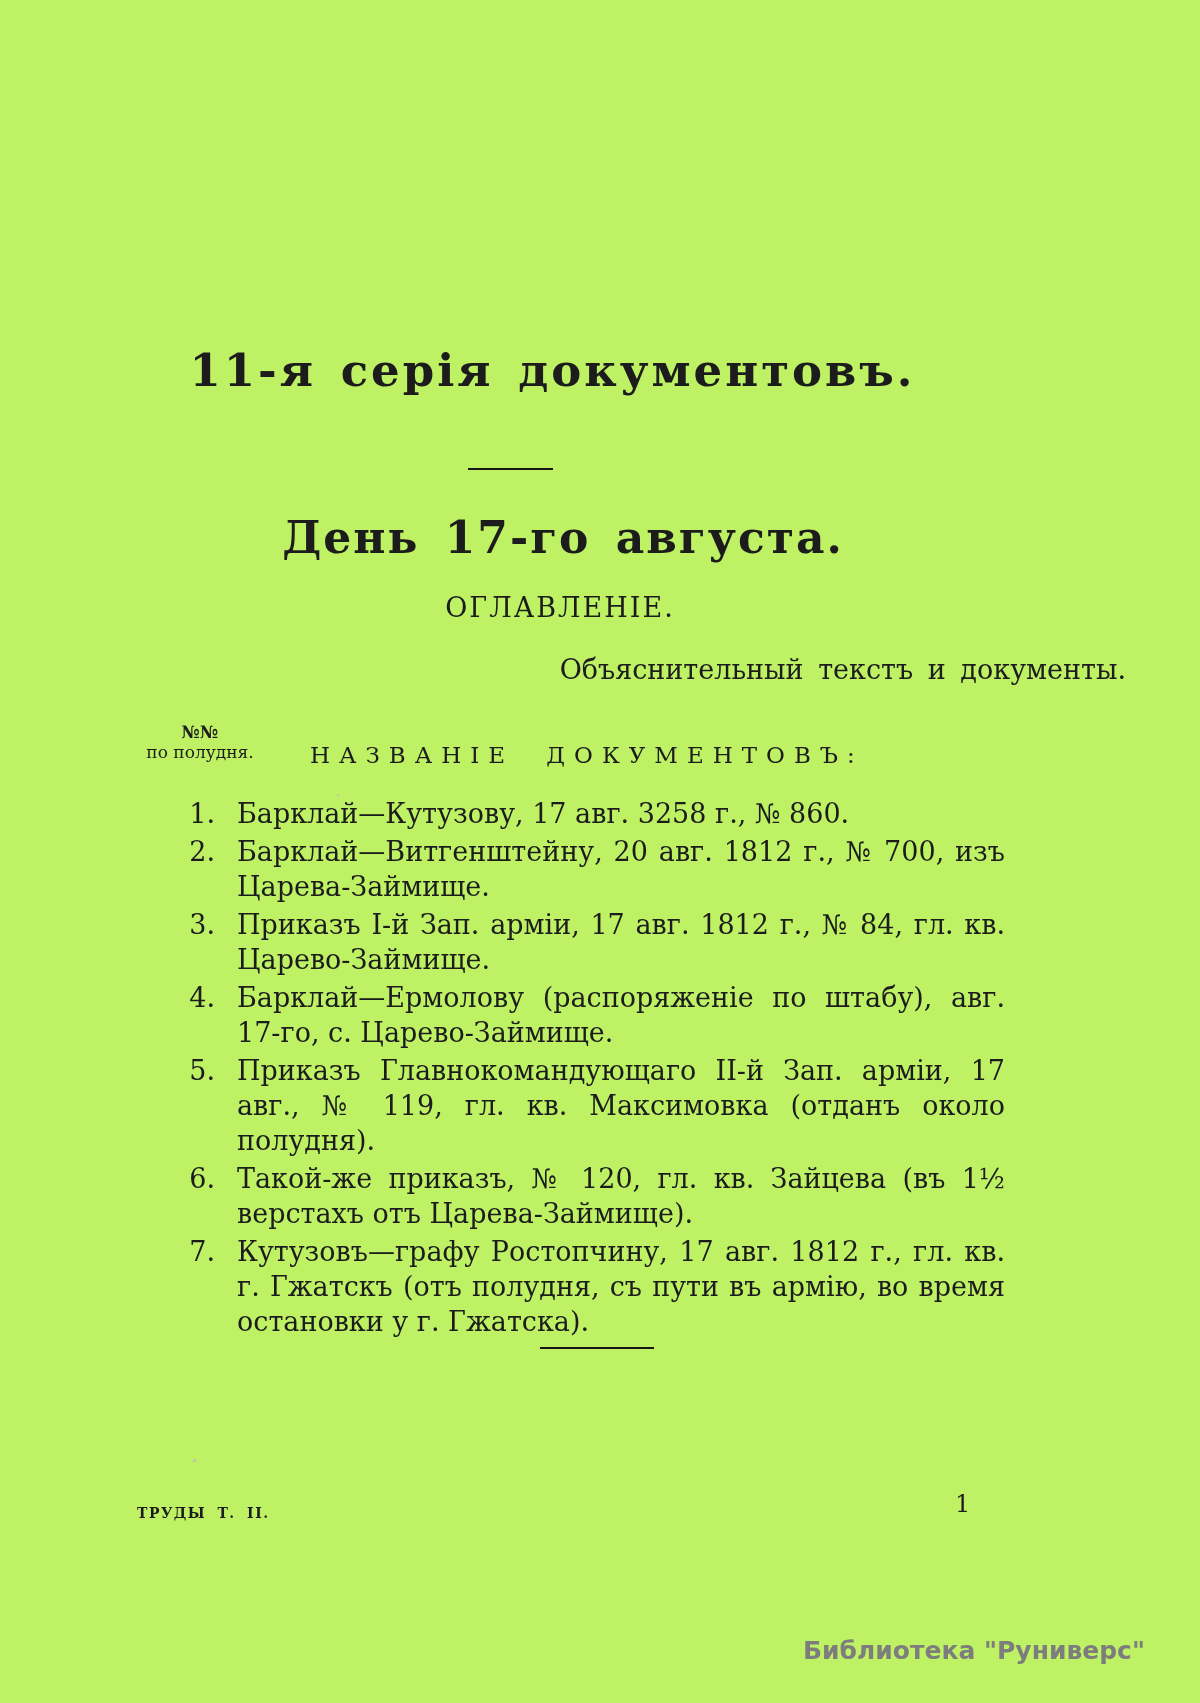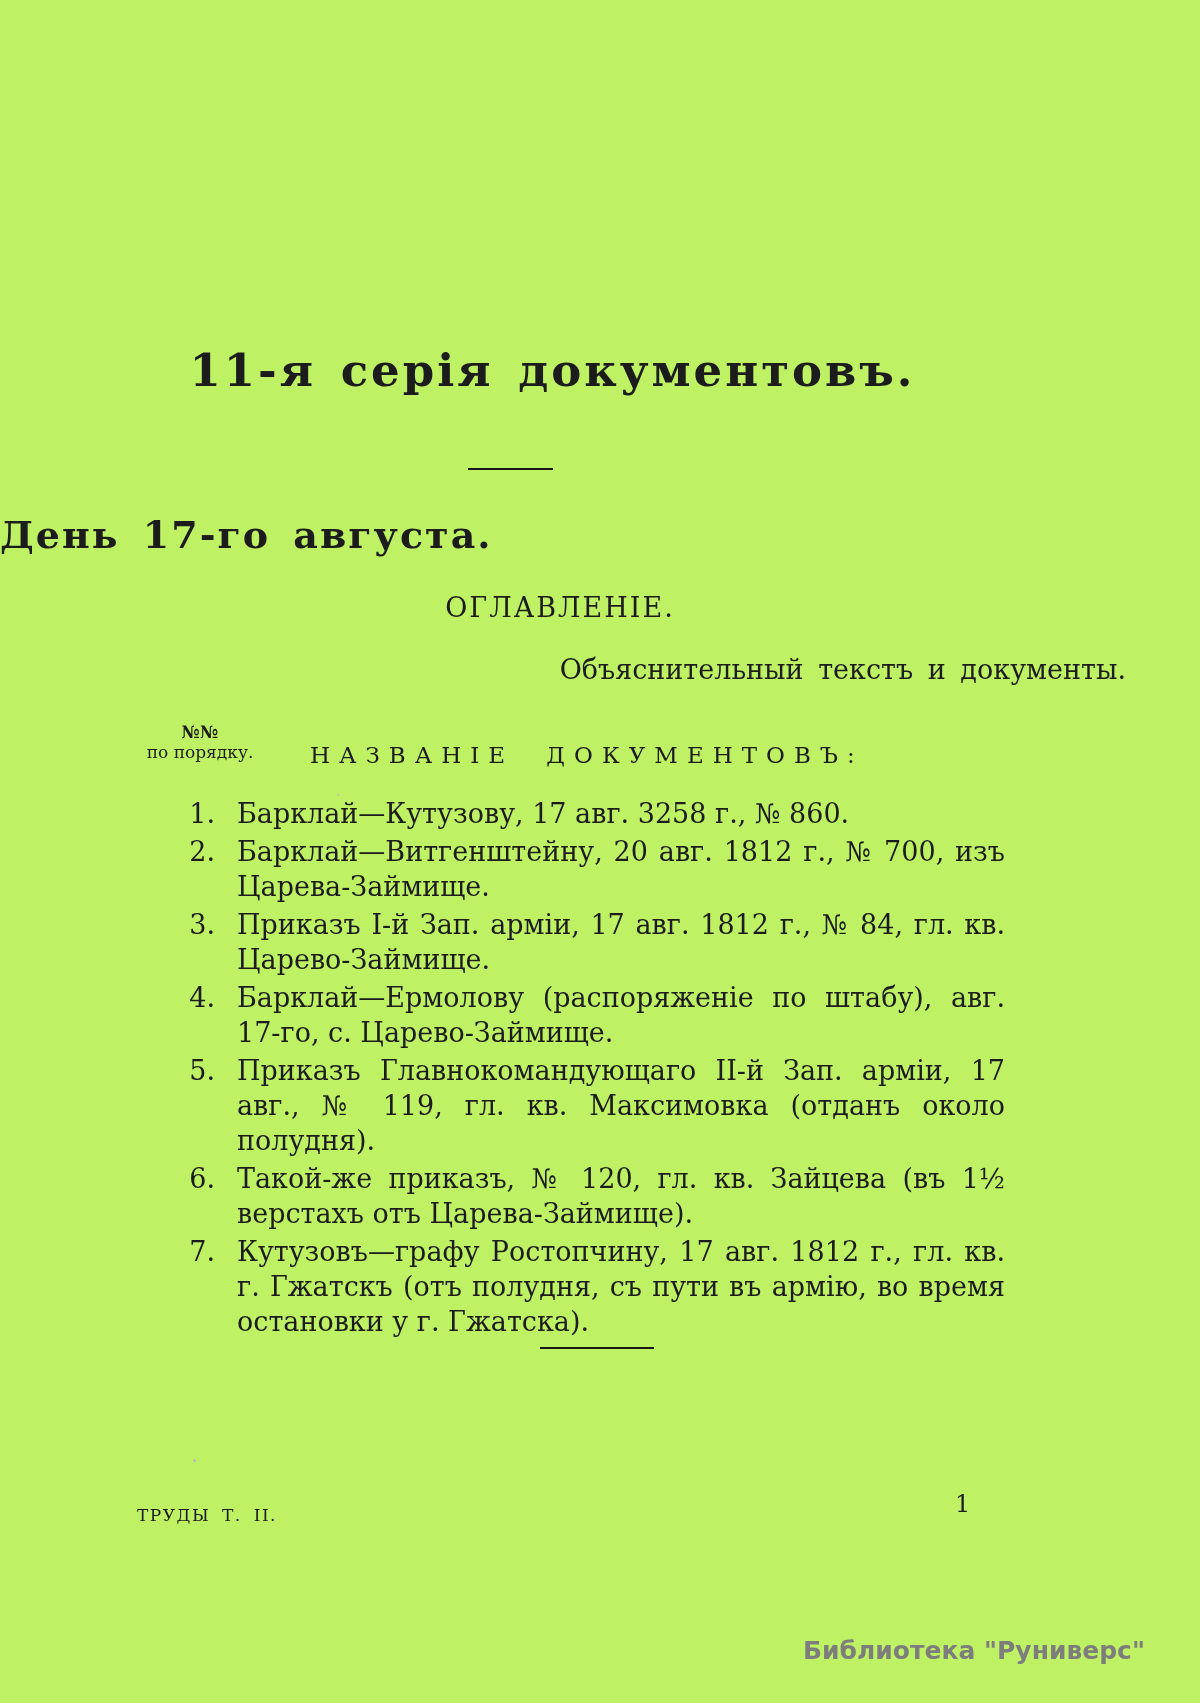--- a/index.html
+++ b/index.html
@@ -28,22 +28,22 @@
   .rule { background: #161616; }
   .rule-top {
     position: absolute;
     top: 468px; left: 468px;
     width: 85px; height: 2px;
   }
   .day-title {
     position: absolute;
     top: 512px; left: 0; width: 1126px;
     margin: 0;
-    text-align: left;
-    font-size: 38px;
+    text-align: center;
+    font-size: 44px;
     font-weight: 700;
     letter-spacing: 2px;
     word-spacing: 8px;
     white-space: nowrap;
   }
   .contents-heading {
     position: absolute;
     top: 592px; left: 0; width: 1120px;
     text-align: center;
     font-size: 27px;
@@ -98,22 +98,22 @@
 
   .rule-bottom {
     position: absolute;
     top: 1347px; left: 540px;
     width: 114px; height: 2px;
   }
 
   .footer-left {
     position: absolute;
     top: 1505px; left: 137px;
-    font-size: 17px;
-    font-weight: 400;
+    font-size: 14px;
+    font-weight: 700;
     letter-spacing: 1.5px;
     word-spacing: 5px;
   }
   .page-number {
     position: absolute;
     top: 1490px; left: 955px;
     font-size: 24px;
   }
   .watermark {
     position: absolute;
@@ -141,21 +141,21 @@
   <div class="rule rule-top"></div>
 
   <h2 class="day-title">День 17-го августа.</h2>
 
   <div class="contents-heading">ОГЛАВЛЕНІЕ.</div>
 
   <div class="subheading">Объяснительный текстъ и документы.</div>
 
   <div class="num-col-header">
     <div class="nn">№№</div>
-    <div>по порядку.</div>
+    <div>по полудня.</div>
   </div>
 
   <div class="title-col-header">НАЗВАНІЕ ДОКУМЕНТОВЪ:</div>
 
   <ol class="doc-list">
     <li class="doc-item">
       <span class="doc-num">1.</span>
       <span class="doc-text">Барклай—Кутузову, 17 авг. 3258 г., № 860.</span>
     </li>
     <li class="doc-item">

